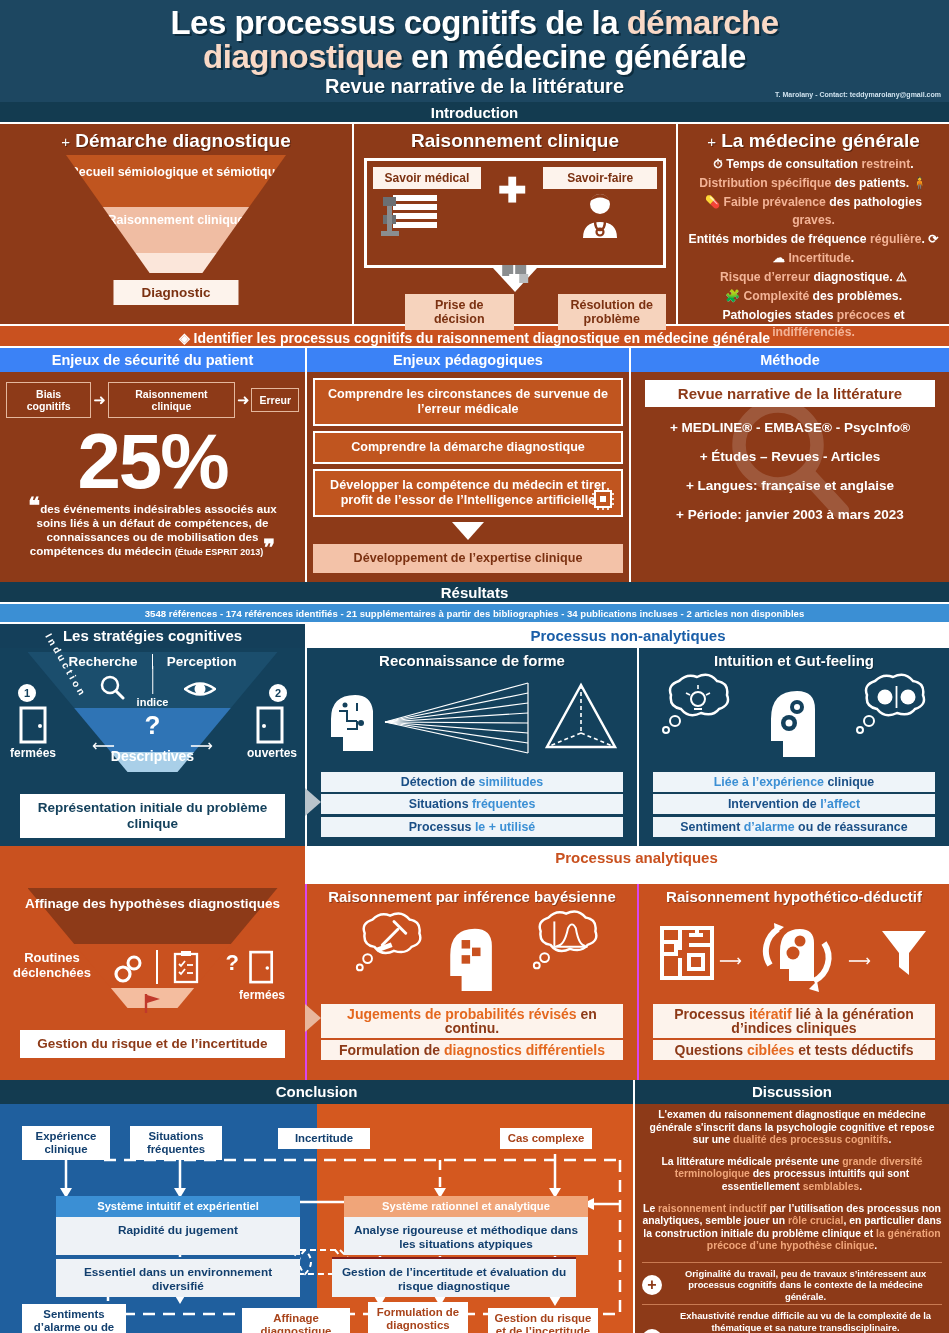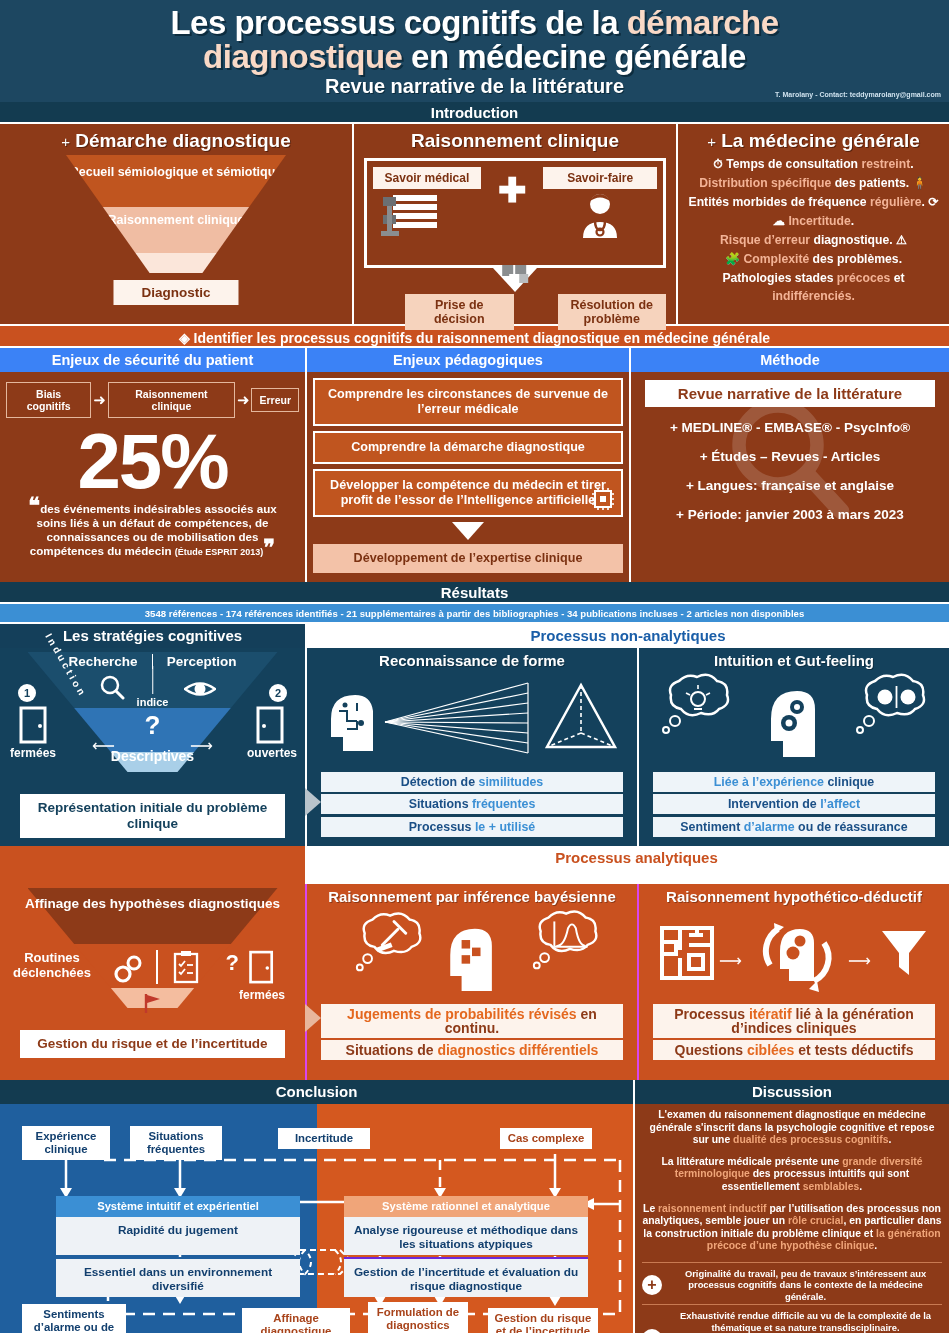--- a/index.html
+++ b/index.html
@@ -298,20 +298,24 @@
       <div class="mg-list">
         <div>
           <span>⏱</span>
           <span>Temps de consultation </span><span class="o">restreint</span><span>.</span>
         </div>
         <div>
           <span class="o">Distribution spécifique</span><span> des patients.</span>
           <span>🧍</span>
         </div>
         <div>
+          <span>💊</span>
+          <span class="o">Faible prévalence</span><span> des pathologies </span><span class="o">graves.</span>
+        </div>
+        <div>
           <span>Entités morbides de fréquence </span><span class="o">régulière</span><span>.</span>
           <span>⟳</span>
         </div>
         <div>
           <span>☁</span>
           <span class="o">Incertitude</span><span>.</span>
         </div>
         <div>
           <span class="o">Risque d’erreur </span><span>diagnostique.</span>
           <span>⚠</span>
@@ -591,21 +595,21 @@
         <svg width="84" height="62" viewBox="0 0 86 62" style="position:absolute;right:22px;top:4px">
           <path d="M22 8 q8 -8 18 -4 q12 -6 20 4 q12 2 10 14 q4 10 -8 14 q-6 8 -18 4 q-12 6 -20 -4 q-12 -2 -10 -14 q-4 -10 8 -14z" fill="none" stroke="#fff" stroke-width="2.5"></path>
           <path d="M28 38 L28 12" stroke="#fff" stroke-width="2"></path>
           <path d="M28 38 L62 38" stroke="#fff" stroke-width="2"></path>
           <path d="M30 37 q8 1 12 -18 q4 -8 8 0 q3 18 10 18" fill="none" stroke="#fff" stroke-width="2"></path>
           <circle cx="18" cy="49" r="4.5" fill="none" stroke="#fff" stroke-width="2"></circle>
           <circle cx="10" cy="57" r="3" fill="none" stroke="#fff" stroke-width="2"></circle>
         </svg>
       </div>
       <div class="tago"><span class="hl">Jugements de probabilités </span><span class="hl">révisés</span><span> en continu.</span></div>
-      <div class="tago"><span>Situations de </span><span class="hl">diagnostics différentiels</span></div>
+      <div class="tago"><span>Formulation de </span><span class="hl">diagnostics différentiels</span></div>
     </div>
 
     <div class="panel-orange" style="flex:1">
       <div class="p-title">Raisonnement hypothético-déductif</div>
       <div style="position:relative;height:96px">
         <svg width="56" height="56" viewBox="0 0 56 56" style="position:absolute;left:16px;top:20px">
           <g stroke="#fff" stroke-width="4" fill="none">
             <rect x="3" y="3" width="50" height="50"></rect>
             <path d="M3 17 h14 v12 h-14 M21 3 v22 M21 33 v20 M30 10 h14 M30 20 h22 M30 30 h14 v14 h-14z M38 3 v5"></path>
           </g>
@@ -678,21 +682,21 @@
       <div class="cbox" style="left:130px;top:22px;width:92px">Situations fréquentes</div>
       <div class="cbox" style="left:278px;top:24px;width:92px">Incertitude</div>
       <div class="cbox o" style="left:500px;top:24px;width:92px">Cas complexe</div>
 
       <div class="cband blue" style="left:56px;top:92px;width:244px">Système intuitif et expérientiel</div>
       <div class="cband orangeb" style="left:344px;top:92px;width:244px">Système rationnel et analytique</div>
 
       <div class="cpanel" style="left:56px;top:113px;width:244px;height:38px">Rapidité du jugement</div>
       <div class="cpanel" style="left:56px;top:153px;width:244px;height:40px;border-top:2px solid #1f5f9e">Essentiel dans un environnement diversifié</div>
       <div class="cpanel o" style="left:344px;top:113px;width:244px;height:38px;color:#123f6e">Analyse rigoureuse et méthodique dans les situations atypiques</div>
-      <div class="cpanel o" style="left:344px;top:153px;width:244px;height:40px;border-top:2px solid #6d28d9;color:#123f6e">Gestion de l’incertitude et évaluation du risque diagnostique</div>
+      <div class="cpanel o" style="left:332px;top:153px;width:244px;height:40px;border-top:2px solid #7f1d1d;color:#123f6e">Gestion de l’incertitude et évaluation du risque diagnostique</div>
 
       <div class="cbox" style="left:22px;top:200px;width:104px">Sentiments d’alarme ou de réassurance</div>
       <div class="cbox o" style="left:242px;top:204px;width:108px">Affinage diagnostique</div>
       <div class="cbox o" style="left:368px;top:198px;width:100px">Formulation de diagnostics différentiels</div>
       <div class="cbox o" style="left:488px;top:204px;width:110px">Gestion du risque et de l’incertitude</div>
     </div>
 
     <div class="disc" style="flex:1">
       <p><span>L'examen du raisonnement diagnostique en médecine générale s'inscrit dans la psychologie cognitive et repose sur une </span><span class="hl">dualité des processus cognitifs</span><span>.</span></p>
       <p><span>La littérature médicale présente une </span><span class="hl">grande diversité terminologique</span><span> des processus intuitifs qui sont essentiellement </span><span class="hl">semblables</span><span>.</span></p>

